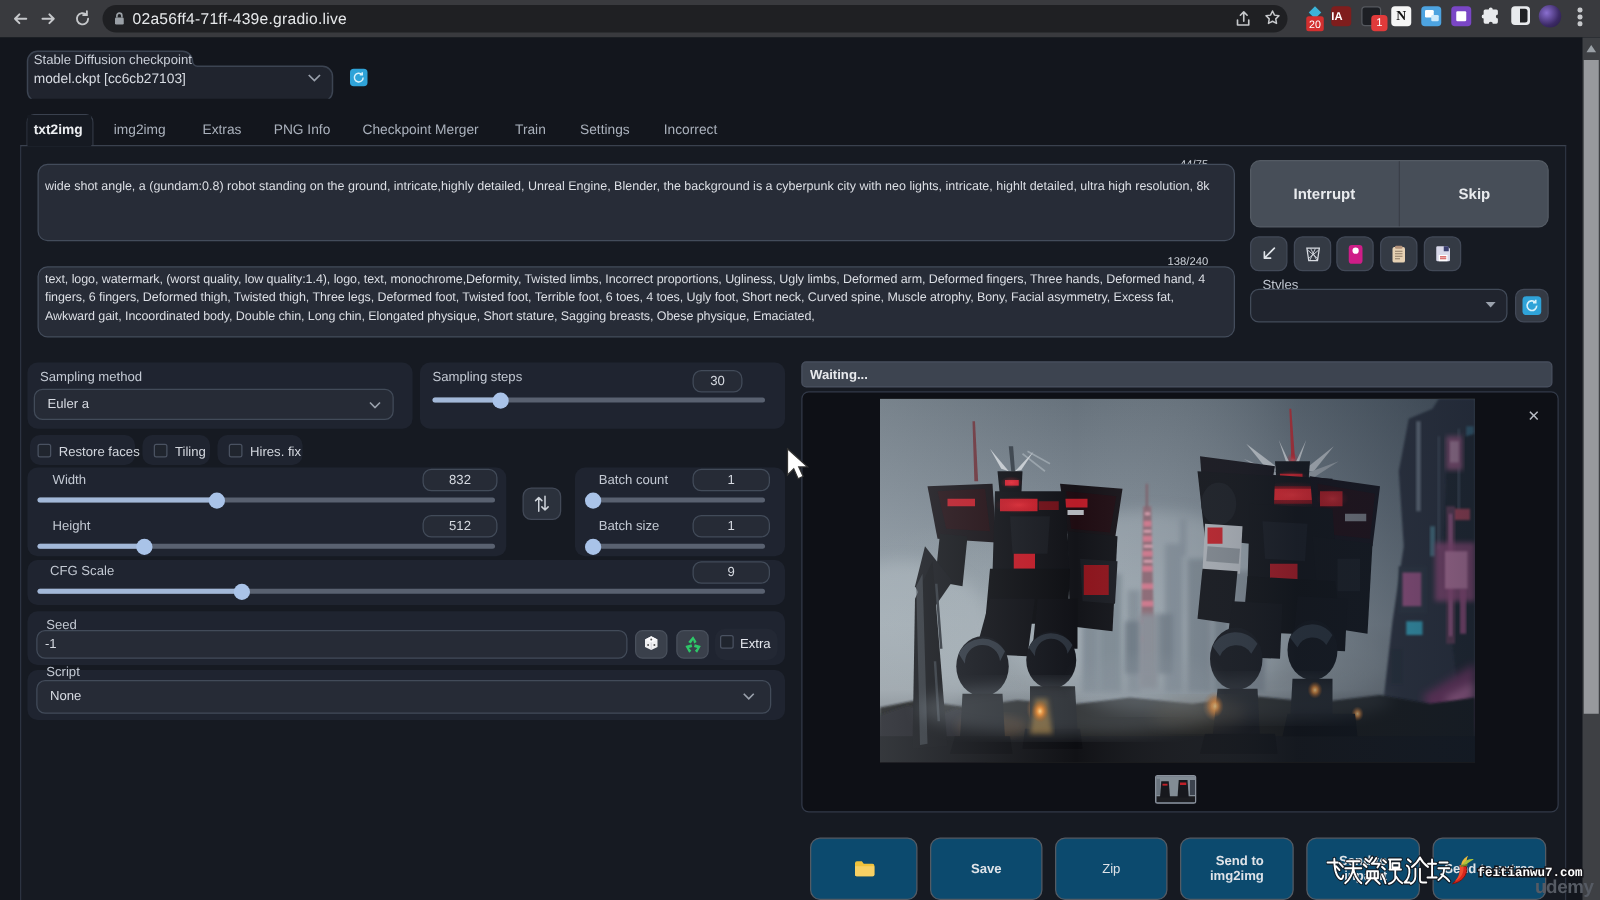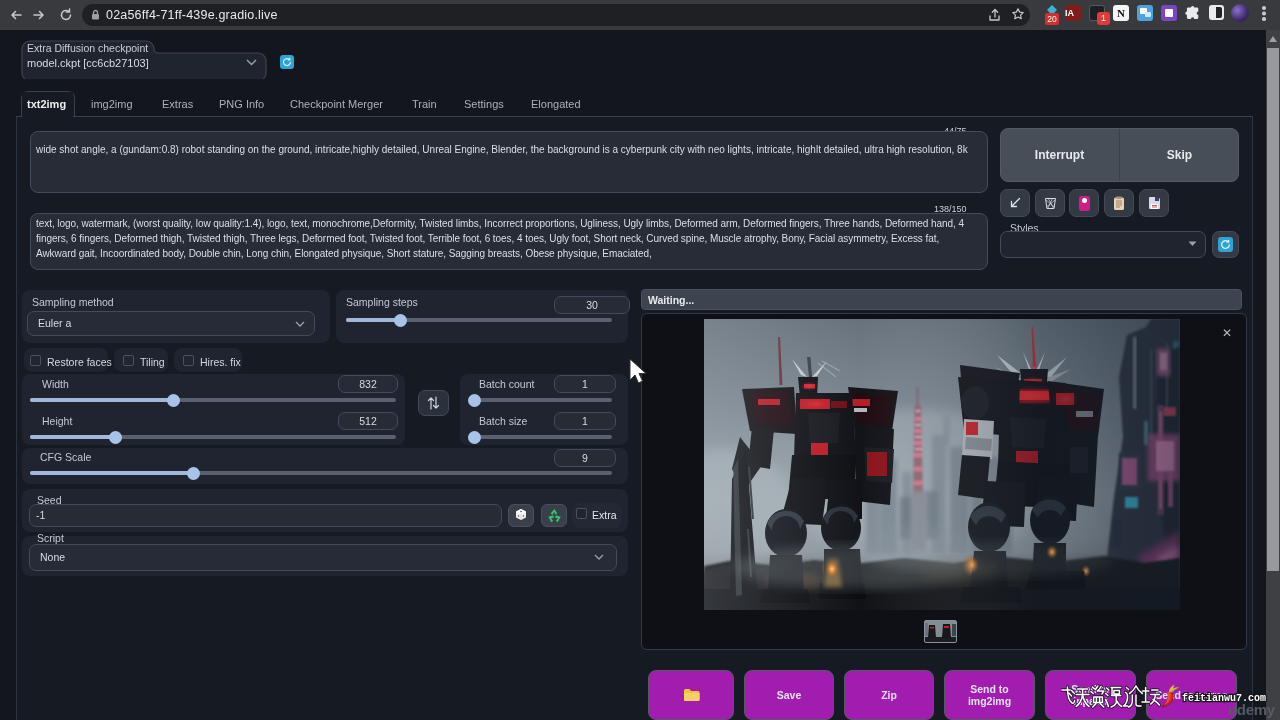--- a/index.html
+++ b/index.html
@@ -11,21 +11,21 @@
 #scrolltrack { position:absolute; left:1266px; top:30px; width:14px; height:690px; background:#3e4044; }
 #scrollthumb { position:absolute; left:1267px; top:48px; width:12px; height:523px; background:#97999d; }
 .lbl { position:absolute; color:#c3c9d3; font-size:10.5px; }
 .box { position:absolute; background:#262b36; border:1px solid #424b59; border-radius:7px; }
 .blk { position:absolute; background:#1f2430; border-radius:8px; }
 .num { position:absolute; background:#262b36; border:1px solid #424b59; border-radius:7px; color:#d6dae1; font-size:10.5px; text-align:center; }
 .track { position:absolute; height:4px; border-radius:2px; background:#596170; }
 .fill { position:absolute; height:4px; border-radius:2px; background:#a2b8d8; }
 .thumb { position:absolute; width:13px; height:13px; border-radius:50%; background:#a9c3e8; }
 .chk { position:absolute; width:11px; height:11px; background:#20252e; border:1px solid #4a5261; border-radius:2px; }
-.btn { position:absolute; background:#a21caf; border:1px solid #545b64; border-radius:8px; color:#dfe3e8; font-size:10.5px; display:flex; align-items:center; justify-content:center; text-align:center; }
+.btn { position:absolute; background:#0c4a6e; border:1px solid #545b64; border-radius:8px; color:#dfe3e8; font-size:10.5px; display:flex; align-items:center; justify-content:center; text-align:right; }
 .ibtn { position:absolute; width:30px; height:28px; background:#343a44; border:1px solid #424957; border-radius:7px; display:flex; align-items:center; justify-content:center; }
 </style>
 </head>
 <body>
 
 <div id="chrome">
   <svg class="abs" style="left:9px;top:8px" width="14" height="14" viewBox="0 0 14 14">
       <path d="M12 7H3M6.5 3.5L3 7l3.5 3.5" stroke="#c6c8cb" stroke-width="1.6" fill="none" stroke-linecap="round" stroke-linejoin="round"></path>
     </svg>
   <svg class="abs" style="left:32px;top:8px" width="14" height="14" viewBox="0 0 14 14">
@@ -68,47 +68,47 @@
   <div class="abs" style="left:1216px;top:7px;width:6px;height:11px;background:#202124;border-radius:0 2px 2px 0"></div>
   <div class="abs" style="left:1231px;top:4px;width:18px;height:18px;border-radius:50%;background:radial-gradient(circle at 35% 35%, #8a6fd0, #3c2a66 60%, #241a40)"></div>
   <div class="abs" style="left:1262px;top:6px;width:3.5px;height:3.5px;border-radius:50%;background:#c6c8cb;box-shadow:0 5.5px 0 #c6c8cb, 0 11px 0 #c6c8cb"></div>
 </div>
 
 <div id="page"></div>
 
 <svg class="abs" style="left:20px;top:39px" width="248" height="40" viewBox="0 0 248 40">
   <path d="M10 2h116 a8 8 0 0 1 8 8v0 a4 4 0 0 0 4 4h100 a8 8 0 0 1 8 8v12 a8 8 0 0 1-8 8H10 a8 8 0 0 1-8-8V10 a8 8 0 0 1 8-8z" fill="#20242e" stroke="#3c4452" stroke-width="1.2"></path>
 </svg>
-<div class="abs" style="left:27px;top:42px;color:#c9ced7;font-size:10.5px">Extra Diffusion checkpoint</div>
+<div class="abs" style="left:27px;top:42px;color:#c9ced7;font-size:10.5px">Stable Diffusion checkpoint</div>
 <div class="abs" style="left:27px;top:57px;color:#d8dce3;font-size:11px">model.ckpt [cc6cb27103]</div>
 <svg class="abs" style="left:246px;top:59px" width="11" height="7" viewBox="0 0 11 7">
     <path d="M1 1l4.5 4.5L10 1" stroke="#9aa1ac" stroke-width="1.4" fill="none"></path>
   </svg>
 <div class="abs" style="left:280px;top:55px;width:14px;height:14px;border-radius:3px;background:#2fa3d8"></div>
 <svg class="abs" style="left:282px;top:57px" width="10" height="10" viewBox="0 0 10 10">
     <path d="M8.5 5a3.5 3.5 0 1 1-1-2.4M7.8 0.8v2h-2" stroke="#d8f1fa" stroke-width="1.2" fill="none"></path>
   </svg>
 
 <div class="abs" style="left:21px;top:91px;width:54px;height:25px;border:1px solid #3a414e;border-bottom:none;border-radius:7px 7px 0 0;background:#161a22"></div>
 <div class="abs" style="left:91px;top:98px;color:#aab1bc;font-size:11px">img2img</div>
 <div class="abs" style="left:162px;top:98px;color:#aab1bc;font-size:11px">Extras</div>
 <div class="abs" style="left:219px;top:98px;color:#aab1bc;font-size:11px">PNG Info</div>
 <div class="abs" style="left:290px;top:98px;color:#aab1bc;font-size:11px">Checkpoint Merger</div>
 <div class="abs" style="left:412px;top:98px;color:#aab1bc;font-size:11px">Train</div>
 <div class="abs" style="left:464px;top:98px;color:#aab1bc;font-size:11px">Settings</div>
-<div class="abs" style="left:531px;top:98px;color:#aab1bc;font-size:11px">Elongated</div>
+<div class="abs" style="left:531px;top:98px;color:#aab1bc;font-size:11px">Incorrect</div>
 
 <div class="abs" style="left:16px;top:116px;width:1237px;height:604px;border:1px solid #2c3341;border-top:1px solid #3a414e;background:#161a22;border-bottom:none"></div>
 <div class="abs" style="left:22px;top:92px;width:51px;height:25px;background:#161a22"></div>
 <div class="abs" style="left:27px;top:98px;color:#eceef1;font-size:11px;font-weight:bold">txt2img</div>
 
 <div class="abs" style="left:944px;top:126px;color:#cdd2d9;font-size:9px">44/75</div>
 <div class="abs" style="left:30px;top:131px;width:958px;height:62px;background:#272c37;border:1px solid #434c5b;border-radius:8px"></div>
 <div class="abs" style="left:36px;top:142px;width:940px;color:#dcdfe5;font-size:10px;line-height:15px">wide shot angle, a (gundam:0.8) robot standing on the ground, intricate,highly detailed, Unreal Engine, Blender, the background is a cyberpunk city with neo lights, intricate, highlt detailed, ultra high resolution, 8k</div>
-<div class="abs" style="left:934px;top:204px;color:#cdd2d9;font-size:9px">138/150</div>
+<div class="abs" style="left:934px;top:204px;color:#cdd2d9;font-size:9px">138/240</div>
 <div class="abs" style="left:30px;top:213px;width:958px;height:57px;background:#272c37;border:1px solid #434c5b;border-radius:8px"></div>
 <div class="abs" style="left:36px;top:216px;width:944px;color:#dcdfe5;font-size:10px;line-height:15.2px;letter-spacing:-0.06px">text, logo, watermark, (worst quality, low quality:1.4), logo, text, monochrome,Deformity, Twisted limbs, Incorrect proportions, Ugliness, Ugly limbs, Deformed arm, Deformed fingers, Three hands, Deformed hand, 4 fingers, 6 fingers, Deformed thigh, Twisted thigh, Three legs, Deformed foot, Twisted foot, Terrible foot, 6 toes, 4 toes, Ugly foot, Short neck, Curved spine, Muscle atrophy, Bony, Facial asymmetry, Excess fat, Awkward gait, Incoordinated body, Double chin, Long chin, Elongated physique, Short stature, Sagging breasts, Obese physique, Emaciated,</div>
 
 <div class="abs" style="left:1000px;top:128px;width:239px;height:54px;background:#474e58;border:1px solid #545b64;border-radius:8px"></div>
 <div class="abs" style="left:1119px;top:129px;width:1px;height:52px;background:#3a3f48"></div>
 <div class="abs" style="left:1000px;top:148px;width:119px;text-align:center;color:#e8eaed;font-size:12px;font-weight:bold">Interrupt</div>
 <div class="abs" style="left:1120px;top:148px;width:119px;text-align:center;color:#e8eaed;font-size:12px;font-weight:bold">Skip</div>
 
 <div class="ibtn" style="left:1000px;top:189px">
     <svg width="12" height="12" viewBox="0 0 12 12">
@@ -155,21 +155,21 @@
 
 <div class="blk" style="left:22px;top:290px;width:308px;height:53px"></div>
 <div class="blk" style="left:336px;top:290px;width:292px;height:53px"></div>
 <div class="lbl" style="left:32px;top:296px">Sampling method</div>
 <div class="box" style="left:27px;top:311px;width:288px;height:25px"></div>
 <div class="abs" style="left:38px;top:317px;color:#d8dce3;font-size:10.5px">Euler a</div>
 <svg class="abs" style="left:295px;top:321px" width="10" height="6" viewBox="0 0 10 6">
     <path d="M1 1l4 4 4-4" stroke="#9aa1ac" stroke-width="1.3" fill="none"></path>
   </svg>
 <div class="lbl" style="left:346px;top:296px">Sampling steps</div>
-<div class="num" style="left:554px;top:296px;width:76px;height:18px;line-height:17px">30</div>
+<div class="num" style="left:554px;top:296px;width:40px;height:18px;line-height:17px">30</div>
 <div class="track" style="left:346px;top:318px;width:266px"></div>
 <div class="fill" style="left:346px;top:318px;width:55px"></div>
 <div class="thumb" style="left:394px;top:314px"></div>
 
 <div class="blk" style="left:24px;top:348px;width:84px;height:24px"></div>
 <div class="blk" style="left:114px;top:348px;width:54px;height:24px"></div>
 <div class="blk" style="left:174px;top:348px;width:68px;height:24px"></div>
 <div class="chk" style="left:30px;top:355px"></div>
 <div class="abs" style="left:47px;top:356px;color:#d3d7de;font-size:10.5px">Restore faces</div>
 <div class="chk" style="left:123px;top:355px"></div>
@@ -468,21 +468,21 @@
       <rect x="0" y="2" width="3" height="13" fill="#6a747e"></rect>
     </svg></div>
 
 <div class="btn" style="left:648px;top:670px;width:86px;height:50px">
     <svg width="17" height="14" viewBox="0 0 17 14">
       <path d="M1 2.5A1.5 1.5 0 0 1 2.5 1h4l1.5 2h7A1.5 1.5 0 0 1 16.5 4.5v7A1.5 1.5 0 0 1 15 13H2.5A1.5 1.5 0 0 1 1 11.5z" fill="#f0c23c"></path>
       <path d="M1 5h15.5v6.5A1.5 1.5 0 0 1 15 13H2.5A1.5 1.5 0 0 1 1 11.5z" fill="#f7d064"></path>
     </svg>
   </div>
 <div class="btn" style="left:744px;top:670px;width:90px;height:50px;font-weight:bold">Save</div>
-<div class="btn" style="left:844px;top:670px;width:90px;height:50px;font-weight:bold">Zip</div>
+<div class="btn" style="left:844px;top:670px;width:90px;height:50px;font-weight:normal">Zip</div>
 <div class="btn" style="left:944px;top:670px;width:91px;height:50px;font-weight:bold">Send to<br>img2img</div>
 <div class="btn" style="left:1045px;top:670px;width:91px;height:50px;font-weight:bold">Send to<br>inpaint</div>
 <div class="btn" style="left:1146px;top:670px;width:91px;height:50px;font-weight:bold">Send to extras</div>
 
 <div class="abs" style="left:1228px;top:701px;color:#565b64;font-size:15px;font-weight:bold;letter-spacing:-0.3px;z-index:59">udemy</div>
 <svg class="abs" style="left:1061px;top:684px;z-index:60" width="210" height="26" viewBox="0 0 210 26">
 <g transform="scale(0.92,1)" stroke="#15151a" stroke-width="3.4" fill="none" stroke-linecap="round" stroke-linejoin="round" opacity="0.85">
 <path d="M1 6 h9 M7 3 c0 8 1.5 14 5 16 c1.5 0.8 2.5 -0.5 2.8 -2.5 M8.5 9 l3 3 M11.5 6.5 l3 3"></path>
 <path d="M18 5 h11 M16.5 10.5 h14 M23.5 5 v5.5 M23.5 10.5 c-0.8 5 -3.5 9.5 -7 12 M23.5 10.5 c0.8 5 3.5 9.5 7 12"></path>
 <path d="M34 3 l2.5 2 M32.5 7.5 l2.5 2 M40 2 l-2.5 3.5 M43.5 2.5 c-1 2 -2.5 3.5 -4 4.5 h7 l-2 3 M35.5 13 h9.5 v5.5 h-9.5 Z M38.5 13 v5.5 M42 13 v5.5 M38 19.5 l-3.5 3.5 M42.5 19.5 l4 3.5"></path>

